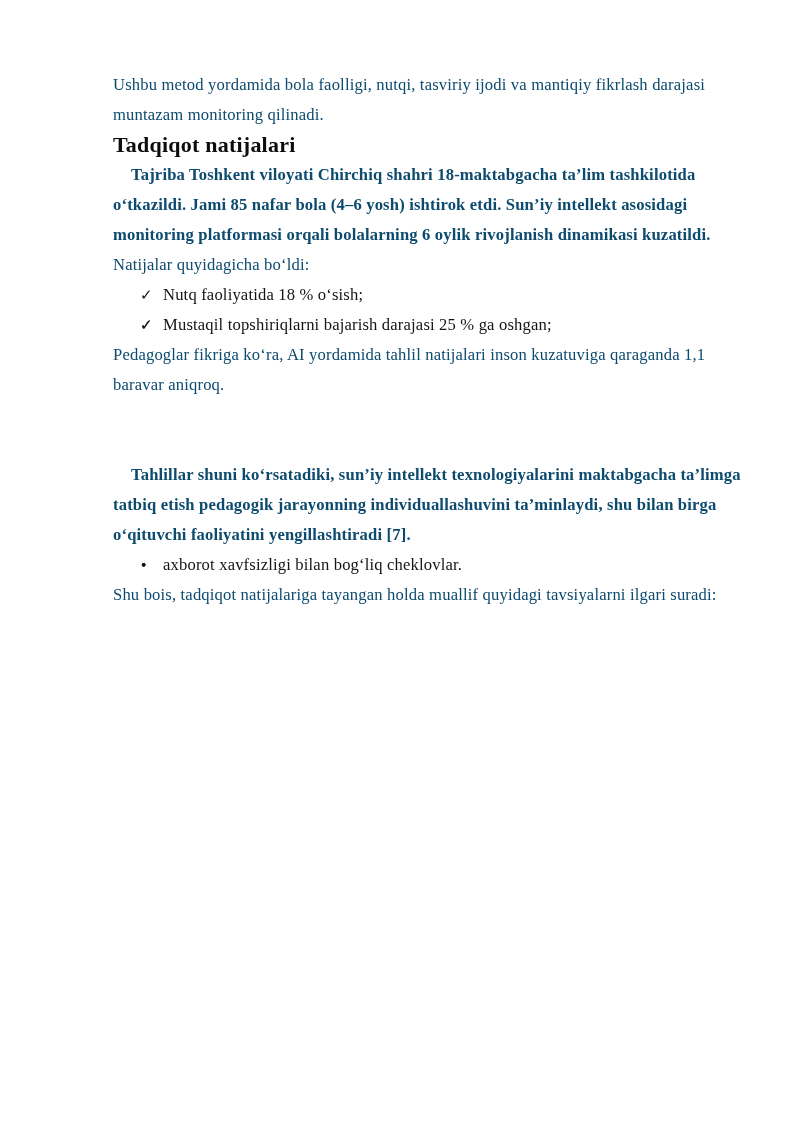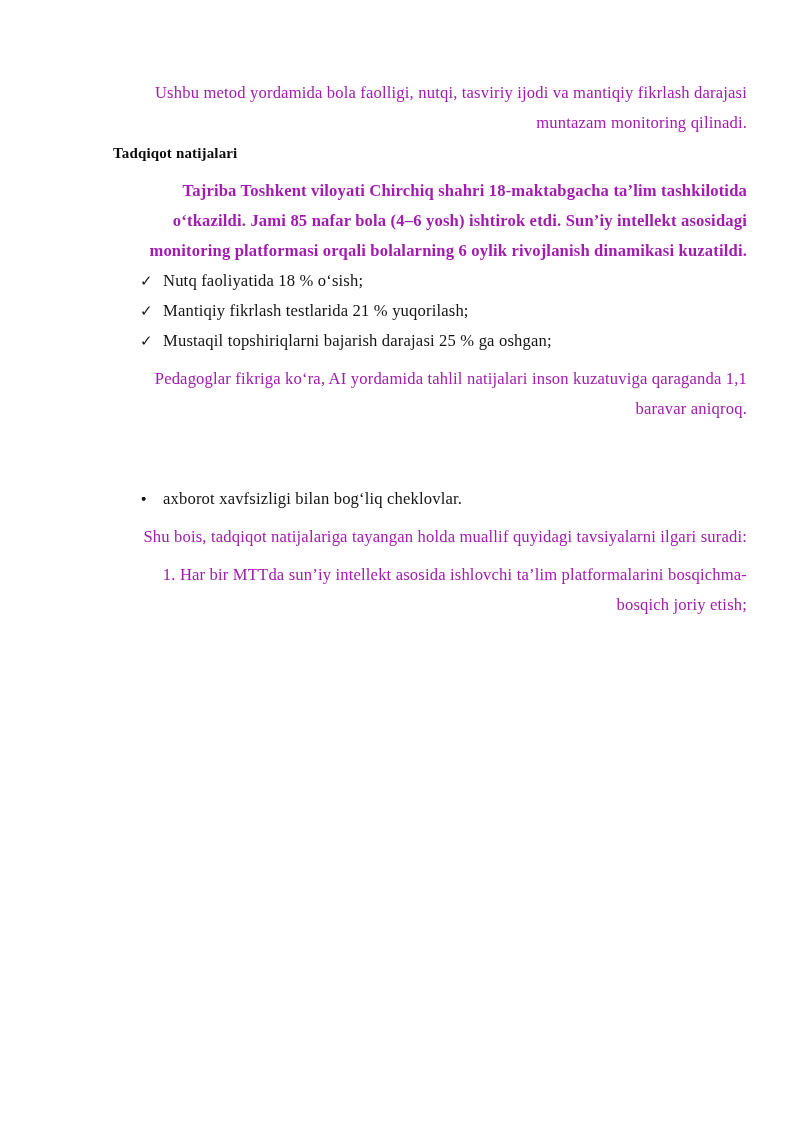--- a/index.html
+++ b/index.html
@@ -16,34 +16,34 @@
     font-family: "Liberation Serif", "DejaVu Serif", serif;
     color: #1a1a1a;
   }
   .content {
     position: absolute;
     left: 113px;
     top: 70px;
     width: 634px;
   }
   p.para {
-    margin: 8px 0 0 0;
+    margin: 0 0 0 0;
     font-size: 16.6px;
     line-height: 30px;
-    text-align: right;
-    color: #a21caf;
+    text-align: left;
+    color: #0c4a6e;
     letter-spacing: 0.01em;
   }
   p.indent {
     text-indent: 18px;
     font-weight: bold;
   }
   h3.heading {
     margin: 0;
-    font-size: 15px;
+    font-size: 22px;
     line-height: 30px;
     font-weight: bold;
     color: #0d0d0d;
     letter-spacing: 0.01em;
   }
   .spacer-line {
     height: 30px;
   }
   ul.list {
     list-style: none;
@@ -75,29 +75,30 @@
   }
 </style>
 </head>
 <body>
 
 <div class="page">
   <div class="content" id="doc-body">
       <p class="para">Ushbu metod yordamida bola faolligi, nutqi, tasviriy ijodi va mantiqiy fikrlash darajasi muntazam monitoring qilinadi.</p>
       <h3 class="heading">Tadqiqot natijalari</h3>
       <p class="para indent">Tajriba Toshkent viloyati Chirchiq shahri 18-maktabgacha ta’lim tashkilotida oʻtkazildi. Jami 85 nafar bola (4–6 yosh) ishtirok etdi. Sun’iy intellekt asosidagi monitoring platformasi orqali bolalarning 6 oylik rivojlanish dinamikasi kuzatildi.</p>
+      <p class="para">Natijalar quyidagicha boʻldi:</p>
       <ul class="list check">
         <li><span class="marker">✓</span><span>Nutq faoliyatida 18 % oʻsish;</span></li>
-        <li><span class="marker">✓</span><span>Mantiqiy fikrlash testlarida 21 % yuqorilash;</span></li>
+        <li><span class="marker">✓</span></li>
         <li><span class="marker">✓</span><span>Mustaqil topshiriqlarni bajarish darajasi 25 % ga oshgan;</span></li>
       </ul>
       <p class="para">Pedagoglar fikriga koʻra, AI yordamida tahlil natijalari inson kuzatuviga qaraganda 1,1 baravar aniqroq.</p>
       <div class="spacer-line"></div>
       <div class="spacer-line"></div>
+      <p class="para indent">Tahlillar shuni koʻrsatadiki, sun’iy intellekt texnologiyalarini maktabgacha ta’limga tatbiq etish pedagogik jarayonning individuallashuvini ta’minlaydi, shu bilan birga oʻqituvchi faoliyatini yengillashtiradi [7].</p>
       <ul class="list disc">
         <li><span class="marker">•</span></li>
         <li><span class="marker">•</span></li>
         <li><span class="marker">•</span><span>axborot xavfsizligi bilan bogʻliq cheklovlar.</span></li>
       </ul>
       <p class="para">Shu bois, tadqiqot natijalariga tayangan holda muallif quyidagi tavsiyalarni ilgari suradi:</p>
-      <p class="para">1. Har bir MTTda sun’iy intellekt asosida ishlovchi ta’lim platformalarini bosqichma-bosqich joriy etish;</p>
     </div>
 </div>
 
 </body></html>

